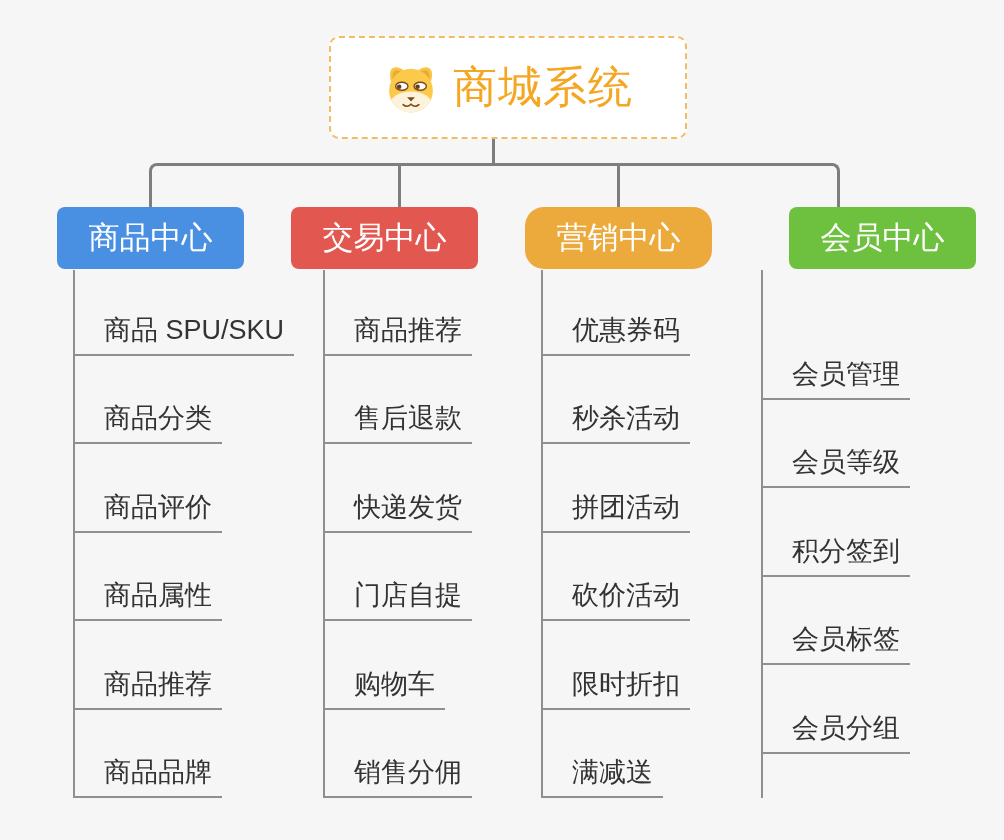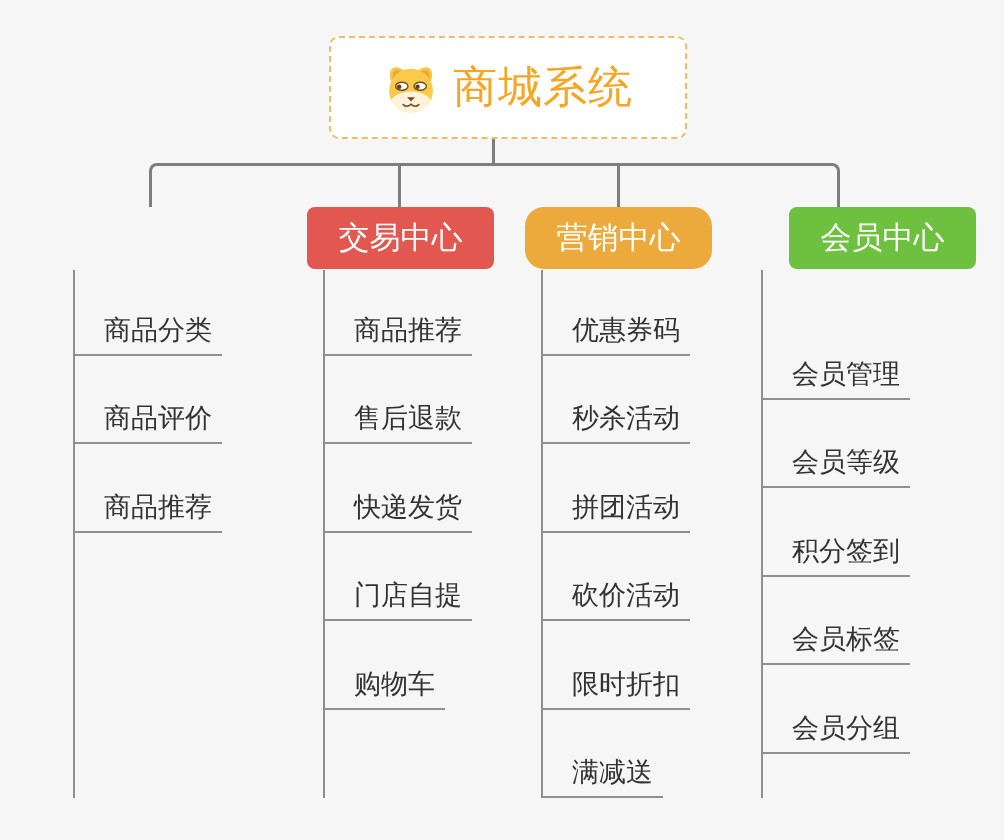--- a/index.html
+++ b/index.html
@@ -63,21 +63,21 @@
     border-radius: 8px;
     color: #ffffff;
     font-size: 31px;
     display: flex;
     align-items: center;
     justify-content: center;
     white-space: nowrap;
     cursor: default;
   }
   .bn-1 { left: 57px; }
-  .bn-2 { left: 307px; }
+  .bn-2 { left: 291px; }
   .bn-3 { left: 525px; }
   .bn-4 { left: 745px; }
 
   
   .branch-col {
     position: absolute;
     top: 267px;
     height: 531px;
     display: flex;
     flex-direction: column;
@@ -134,54 +134,67 @@
       <path d="M23 51 Q27.5 55 32 50.5 Q36.5 55 41 51" stroke="#7a4a1e" stroke-width="1.8" fill="none" stroke-linecap="round"></path>
     </svg>
     <span class="root-title" style="color: rgb(245, 166, 35);">商城系统</span>
   </div>
 
   <div class="conn conn-stub" style="background-color: rgb(126, 126, 126);"></div>
   <div class="conn-bus" style="border-color: rgb(126, 126, 126);"></div>
   <div class="conn conn-drop d2" style="background-color: rgb(126, 126, 126);"></div>
   <div class="conn conn-drop d3" style="background-color: rgb(126, 126, 126);"></div>
 
+  <div class="branch-node bn-1" style="background-color: rgb(74, 144, 226);">商品中心</div>
   <div class="branch-node bn-2" style="background-color: rgb(226, 87, 79);">交易中心</div>
   <div class="branch-node bn-3" style="background-color: rgb(236, 170, 60); border-radius: 19px;">营销中心</div>
   <div class="branch-node bn-4" style="background-color: rgb(109, 193, 63); margin-left: 44px;">会员中心</div>
 
   <div class="branch-col col-1">
     <div class="vline"></div>
     <div class="item-slot">
+        <div class="leaf-item">商品 SPU/SKU</div>
+      </div>
+    <div class="item-slot">
         <div class="leaf-item">商品分类</div>
       </div>
     <div class="item-slot">
         <div class="leaf-item">商品评价</div>
       </div>
     <div class="item-slot">
+        <div class="leaf-item">商品属性</div>
+      </div>
+    <div class="item-slot">
         <div class="leaf-item">商品推荐</div>
       </div>
+    <div class="item-slot">
+        <div class="leaf-item">商品品牌</div>
+      </div>
   </div>
 
   <div class="branch-col col-2">
     <div class="vline"></div>
     <div class="item-slot">
         <div class="leaf-item">商品推荐</div>
       </div>
     <div class="item-slot">
         <div class="leaf-item">售后退款</div>
       </div>
     <div class="item-slot">
         <div class="leaf-item">快递发货</div>
       </div>
     <div class="item-slot">
         <div class="leaf-item">门店自提</div>
       </div>
     <div class="item-slot">
         <div class="leaf-item">购物车</div>
       </div>
+    <div class="item-slot">
+        <div class="leaf-item">销售分佣</div>
+      </div>
   </div>
 
   <div class="branch-col col-3">
     <div class="vline"></div>
     <div class="item-slot">
         <div class="leaf-item">优惠券码</div>
       </div>
     <div class="item-slot">
         <div class="leaf-item">秒杀活动</div>
       </div>

